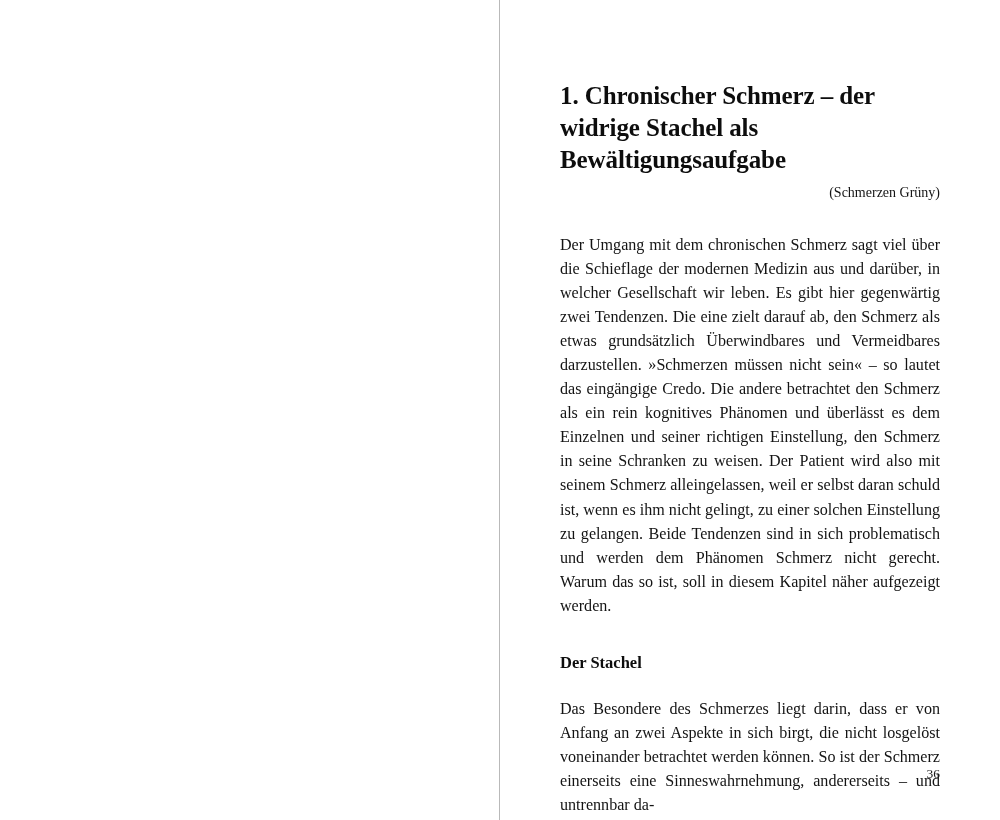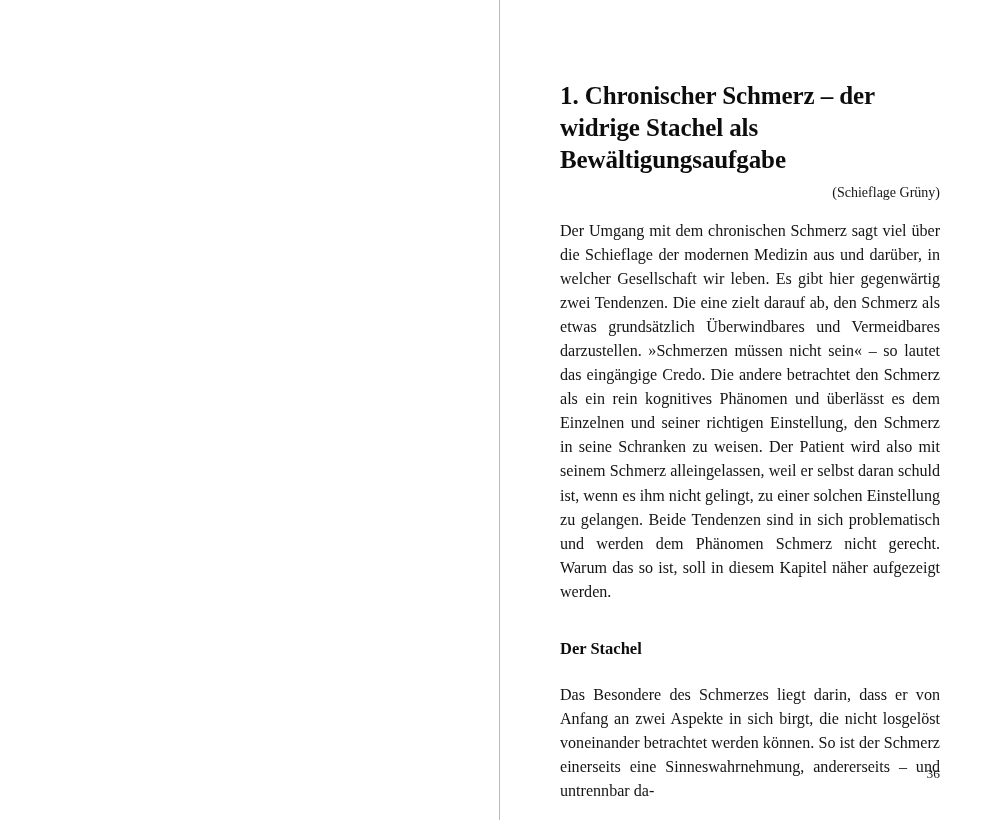--- a/index.html
+++ b/index.html
@@ -71,21 +71,21 @@
   .body-para {
     margin-top: 24px;
     text-align: justify;
     text-justify: inter-word;
     font-size: 16.1px;
     line-height: 1.495;
     color: #131313;
     hyphens: manual;
   }
   .body-para.first {
-    margin-top: 18px;
+    margin-top: 32px;
   }
 
   .subhead {
     margin-top: 34px;
     font-weight: bold;
     font-size: 16.5px;
     line-height: 1.3;
     color: #0d0d0d;
   }
 
@@ -107,21 +107,21 @@
       <div></div>
     </div>
   </div>
 
   <div class="page page-right">
     <div class="page-body">
 
       <h1 class="chapter-title">1. Chronischer Schmerz – der widrige Stachel als Bewältigungsaufgabe</h1>
 
 
-      <div class="epigraph-source">(Schieflage Grüny)</div>
+      <div class="epigraph-source">(Schmerzen Grüny)</div>
 
       <p class="body-para first">Der Umgang mit dem chronischen Schmerz sagt viel über die Schieflage der modernen Medizin aus und darüber, in welcher Gesellschaft wir leben. Es gibt hier gegenwärtig zwei Tendenzen. Die eine zielt darauf ab, den Schmerz als etwas grundsätzlich Überwindbares und Vermeidbares darzustellen. »Schmerzen müssen nicht sein« – so lautet das eingängige Credo. Die andere betrachtet den Schmerz als ein rein kognitives Phänomen und überlässt es dem Einzelnen und seiner richtigen Einstellung, den Schmerz in seine Schranken zu weisen. Der Patient wird also mit seinem Schmerz alleingelassen, weil er selbst daran schuld ist, wenn es ihm nicht gelingt, zu einer solchen Einstellung zu gelangen. Beide Tendenzen sind in sich problematisch und werden dem Phänomen Schmerz nicht gerecht. Warum das so ist, soll in diesem Kapitel näher aufgezeigt werden.</p>
 
       <h2 class="subhead">Der Stachel</h2>
 
       <p class="body-para">Das Besondere des Schmerzes liegt darin, dass er von Anfang an zwei Aspekte in sich birgt, die nicht losgelöst voneinander betrachtet werden können. So ist der Schmerz einerseits eine Sinneswahrnehmung, andererseits – und untrennbar da-</p>
 
     </div>
 
     <div class="folio">36</div>

